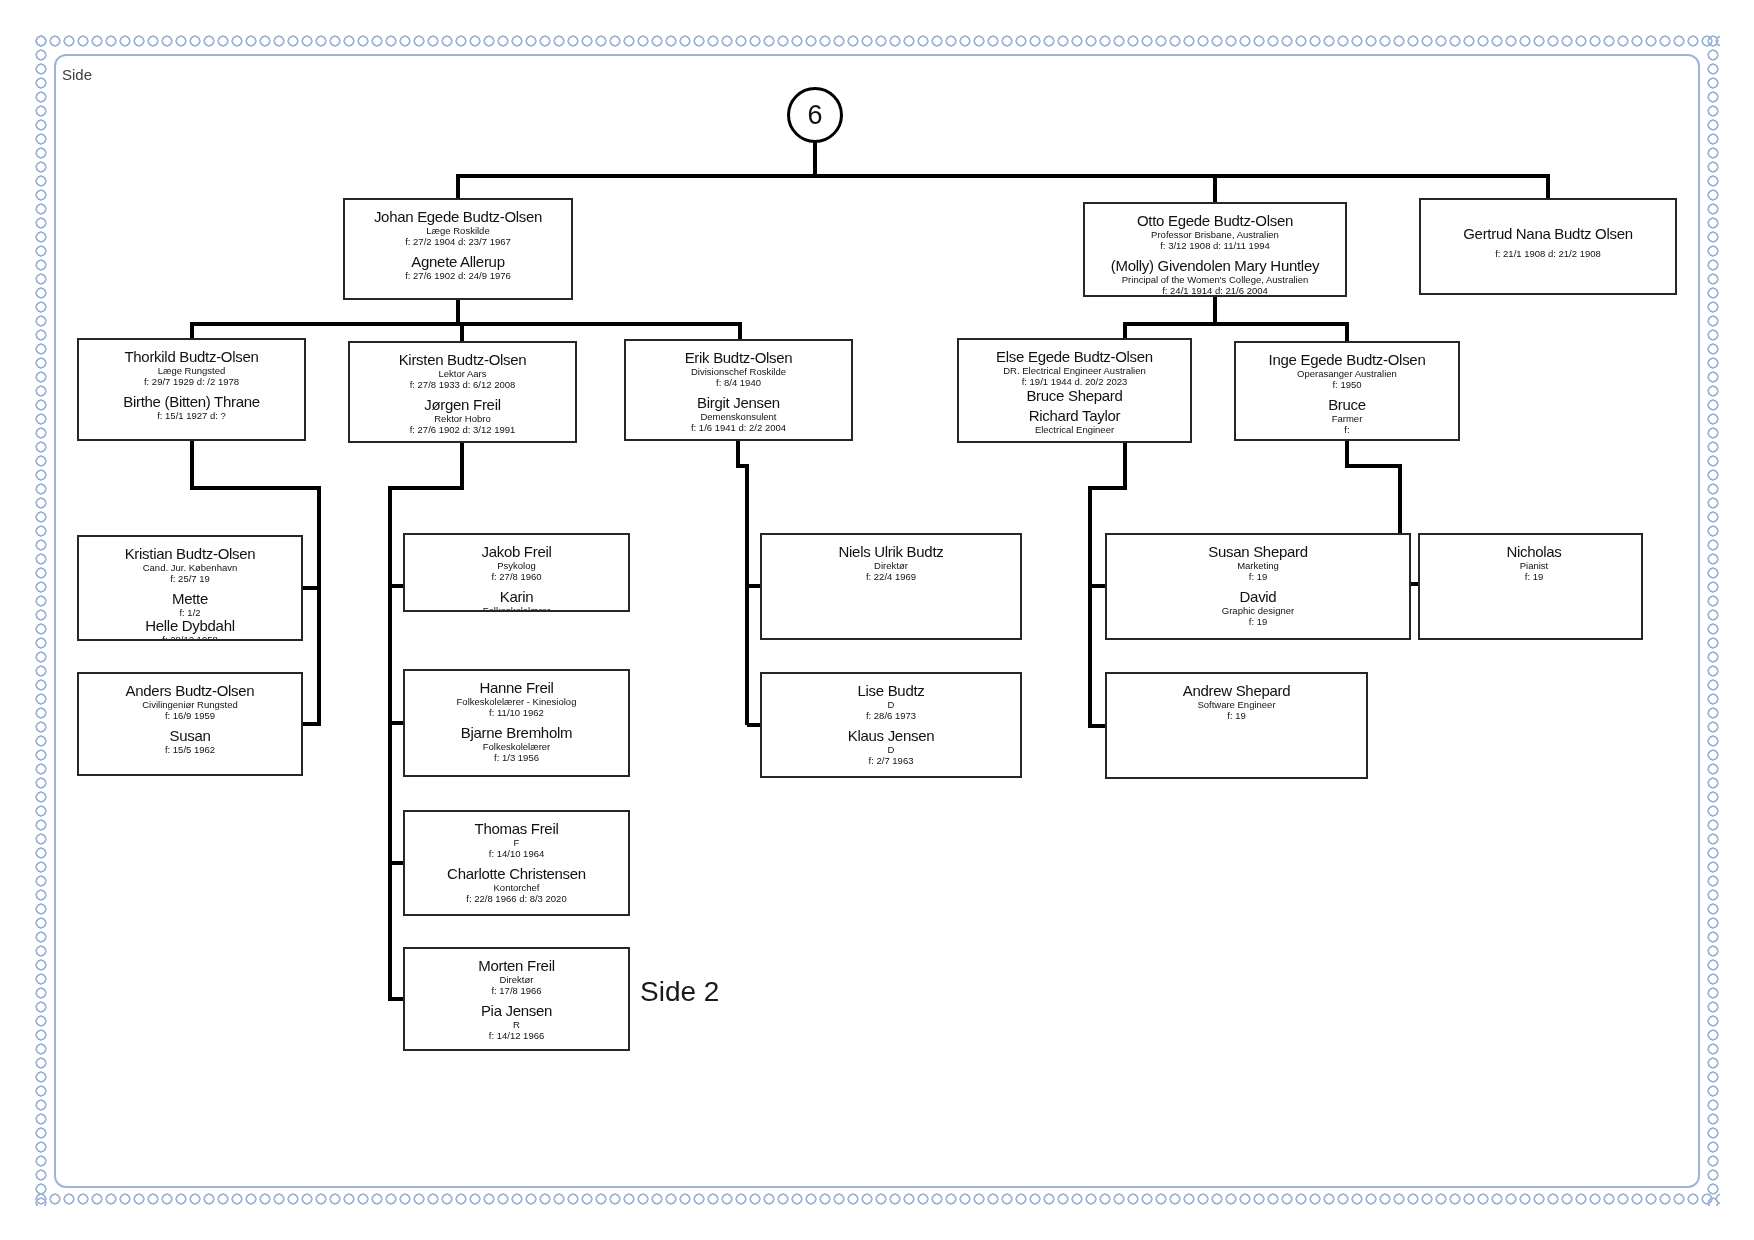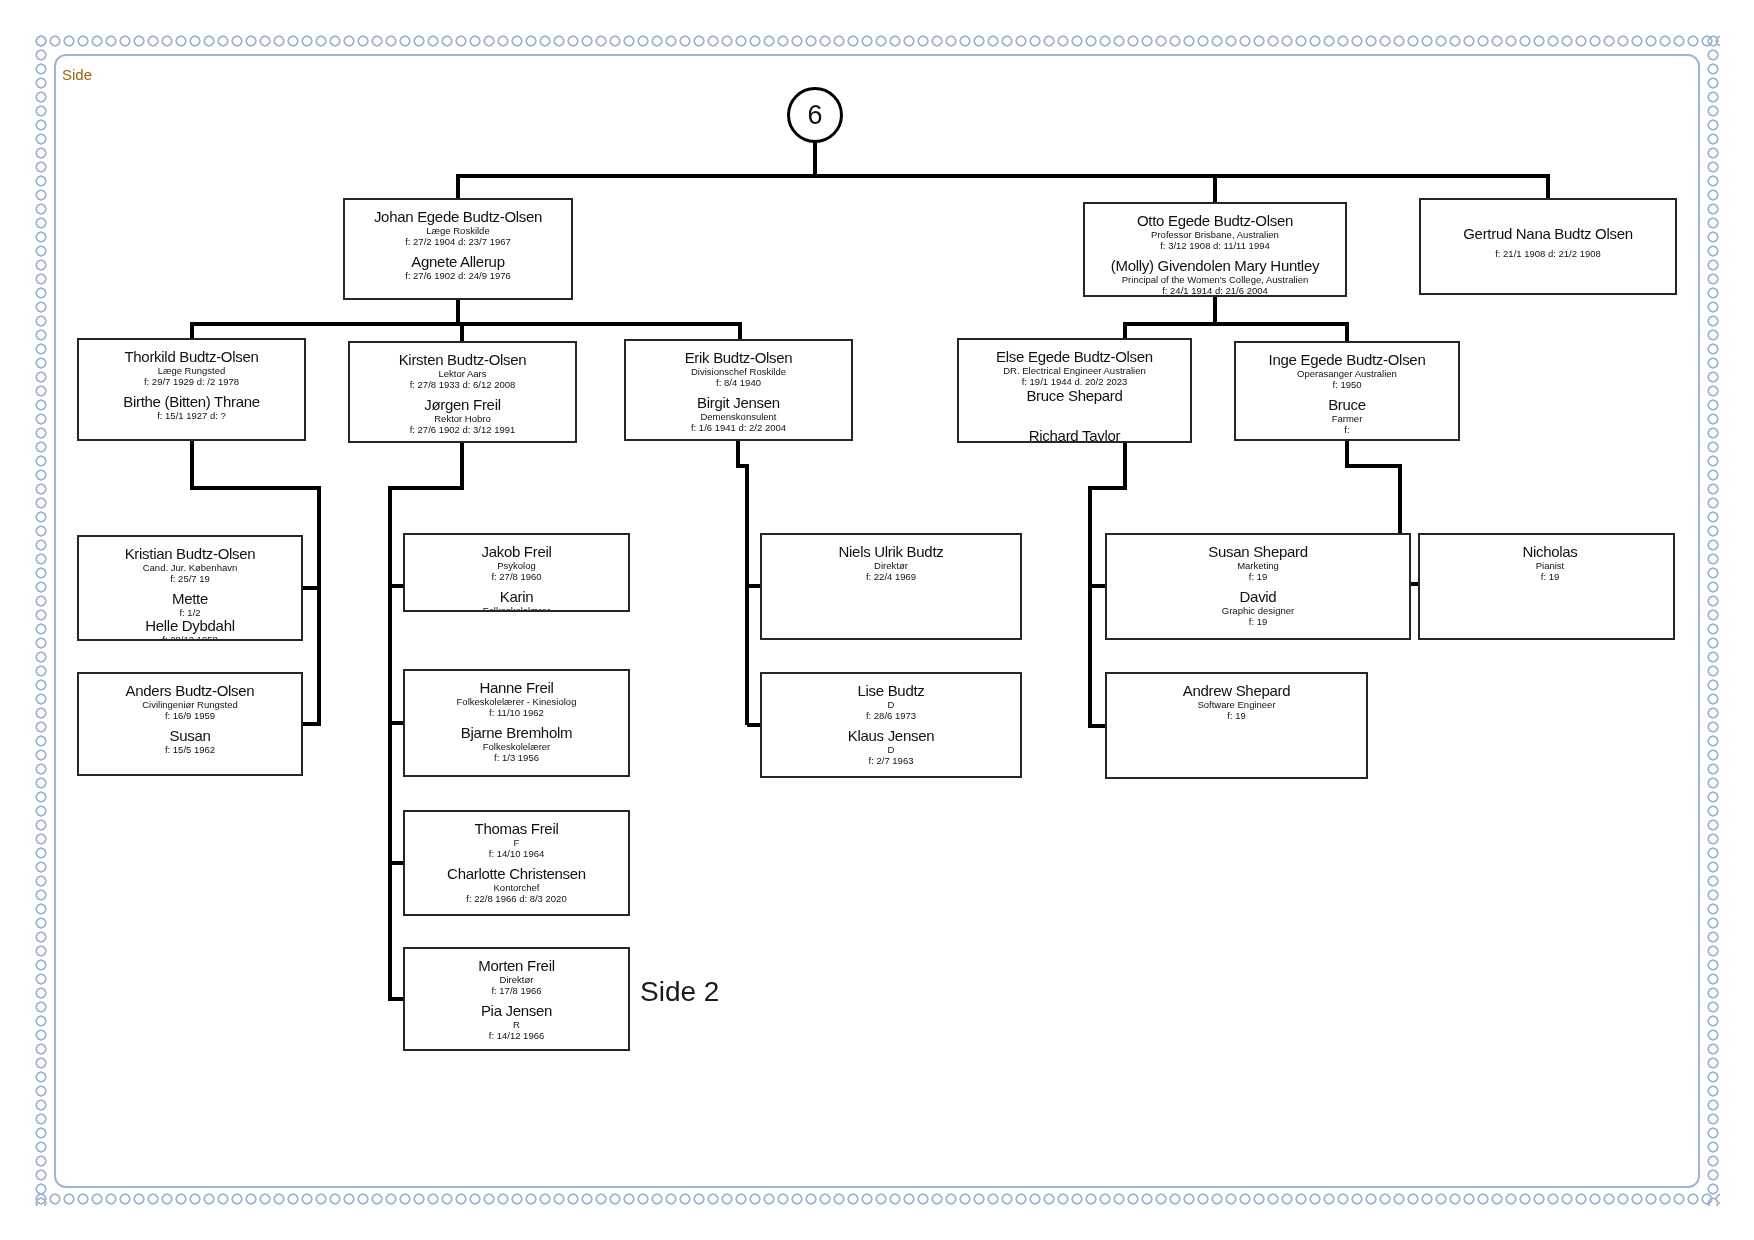--- a/index.html
+++ b/index.html
@@ -10,33 +10,33 @@
   
   .stamp{position:absolute;
     background-image:radial-gradient(circle at 7px 7px, rgba(0,0,0,0) 3.6px, var(--border-color) 3.9px 5.4px, rgba(0,0,0,0) 5.8px);
     background-size:14px 14px;}
   #stamp-top{left:34px;right:34px;top:34px;height:14px;background-repeat:repeat-x;}
   #stamp-bottom{left:34px;right:34px;bottom:34px;height:14px;background-repeat:repeat-x;}
   #stamp-left{top:34px;bottom:34px;left:34px;width:14px;background-repeat:repeat-y;}
   #stamp-right{top:34px;bottom:34px;right:34px;width:14px;background-repeat:repeat-y;}
   #inner-frame{position:absolute;left:54px;top:54px;right:54px;bottom:52px;
     border:2px solid var(--border-color);border-radius:12px;}
-  #corner-label{position:absolute;left:62px;top:66px;font-size:15px;color:#a16207;}
+  #corner-label{position:absolute;left:62px;top:66px;font-size:15px;color:#404040;}
   #footer-label{position:absolute;left:640px;top:976px;width:300px;text-align:left;
     font-size:28px;color:#1a1a1a;}
   #root-circle{position:absolute;left:787px;top:87px;width:56px;height:56px;border-radius:50%;
     border:3px solid #000;box-sizing:border-box;display:flex;align-items:center;justify-content:center;
     font-size:27px;color:#111;background:#fff;z-index:3;}
   .conn{position:absolute;background:var(--line-color);z-index:1;}
   .pbox{position:absolute;background:#fff;border:2px solid var(--box-border-color);
     box-sizing:border-box;text-align:center;padding-top:9px;z-index:2;overflow:hidden;}
   .pbox .name{font-size:15px;line-height:1.08;letter-spacing:-0.3px;white-space:nowrap;}
   .pbox .sub{font-size:9.5px;line-height:1.18;white-space:nowrap;}
   .pbox .gap{margin-top:6px;}
-  .pbox .gap-lg{margin-top:24px;}
+  .pbox .gap-lg{margin-top:4px;}
 </style>
 </head>
 <body>
 
 <div id="canvas">
   <div class="stamp" id="stamp-top"></div>
   <div class="stamp" id="stamp-bottom"></div>
   <div class="stamp" id="stamp-left"></div>
   <div class="stamp" id="stamp-right"></div>
   <div id="inner-frame"></div>
@@ -215,21 +215,21 @@
         <div class="sub">f: 19</div>
         <div class="name gap">David</div>
         <div class="sub">Graphic designer</div>
         <div class="sub">f: 19</div>
       </div>
       <div class="pbox" style="left: 1105px; top: 672px; width: 263px; height: 107px;">
         <div class="name">Andrew Shepard</div>
         <div class="sub">Software Engineer</div>
         <div class="sub">f: 19</div>
       </div>
-      <div class="pbox" style="left: 1418px; top: 533px; width: 257px; height: 107px; padding-left: 7px;">
+      <div class="pbox" style="left: 1418px; top: 533px; width: 225px; height: 107px; padding-left: 7px;">
         <div class="name">Nicholas</div>
         <div class="sub">Pianist</div>
         <div class="sub">f: 19</div>
       </div>
     </div>
 
   <div id="footer-label">Side 2</div>
 </div>
 
 </body></html>

